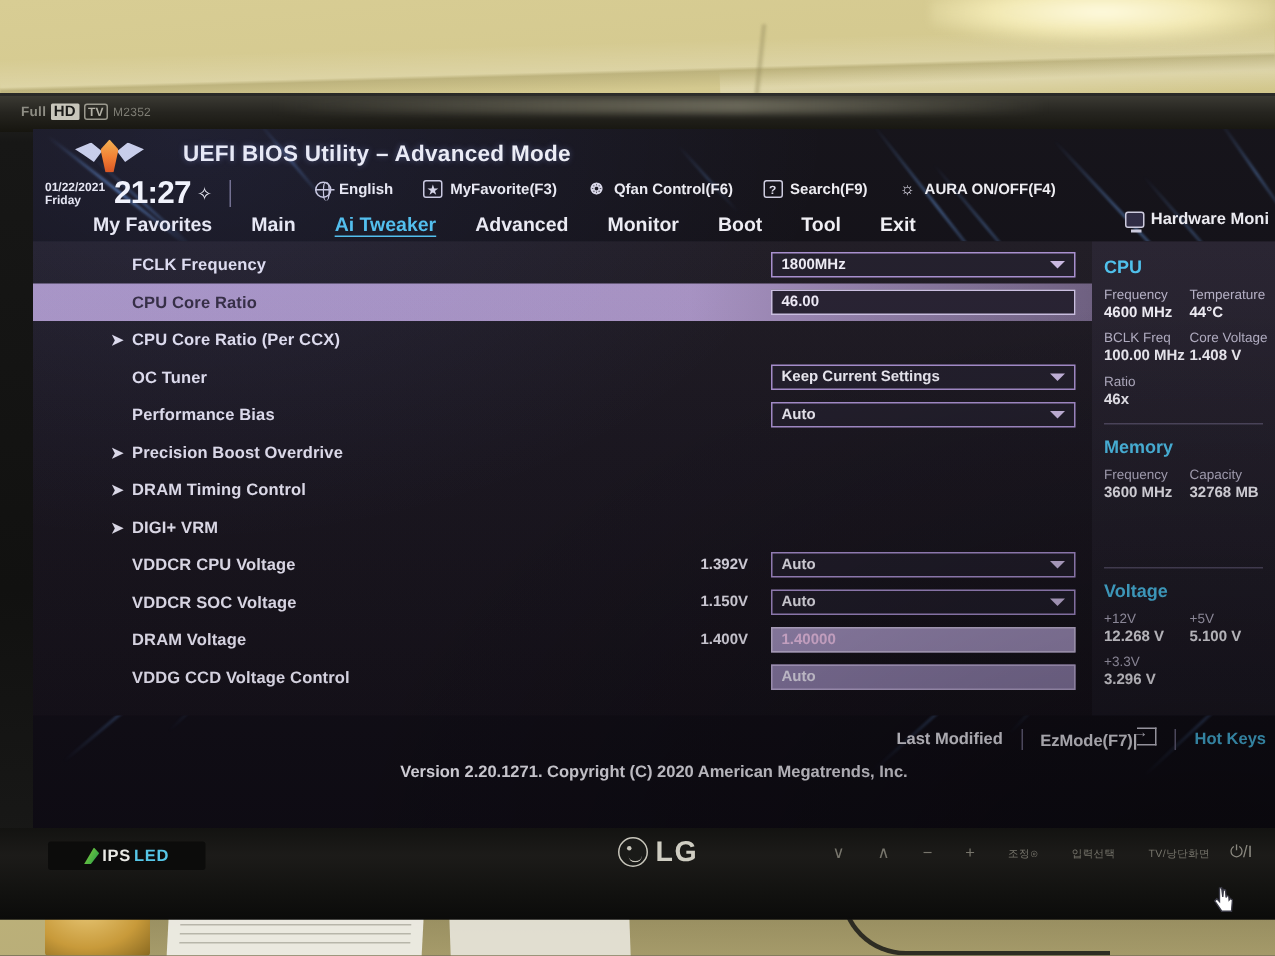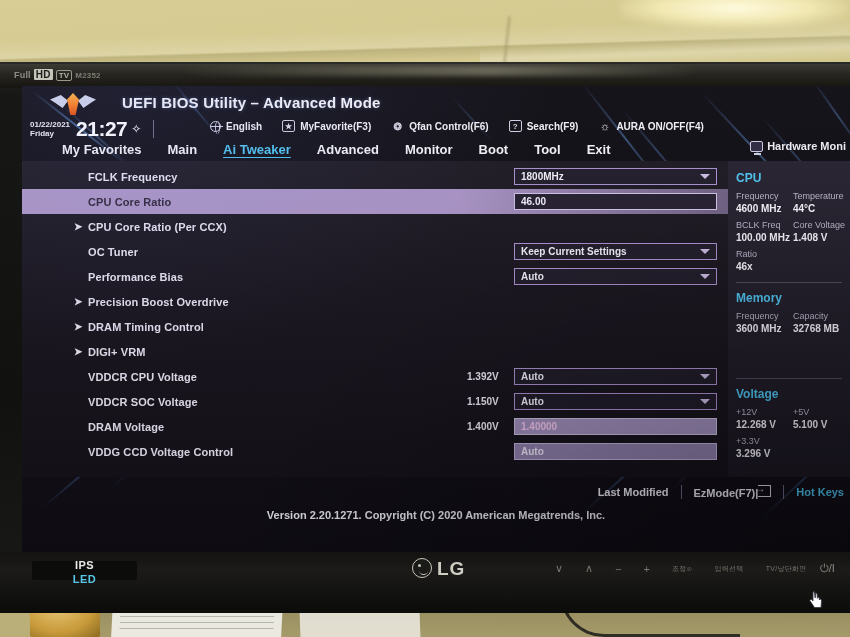--- a/index.html
+++ b/index.html
@@ -78,21 +78,21 @@
   .fullhd{
     position:absolute; left:14px; top:5px; color:#8e8d84; font-size:9px; font-weight:bold;
     letter-spacing:.2px; display:flex; align-items:baseline; gap:3px;
   }
   .fullhd .hd{
     background:#c8c6bb; color:#1b1b19; padding:0 2px; border-radius:1px; font-size:10px;
   }
   .fullhd .tv{
     border:1px solid #9a988d; padding:0 2px; font-size:8px; border-radius:2px; color:#b3b1a6;
   }
-  .fullhd .mdl{ font-size:8px; color:#7e7d74; font-weight:bold; }
+  .fullhd .mdl{ font-size:8px; color:#7e7d74; font-weight:normal; }
 
   
   .screen{
     position:absolute; left:22px; top:24px; width:828px; height:466px;
     overflow:hidden;
     background:#0e0c14;
   }
   .screen::after{  
     content:""; position:absolute; inset:0; pointer-events:none;
     background:
@@ -102,21 +102,21 @@
   }
 
   
   .bezel-bot{
     position:absolute; left:0; top:490px; width:850px; height:61px;
     background:linear-gradient(to bottom,#131311 0%,#1c1b19 30%,#121210 70%,#0b0b0a 100%);
   }
   .ipsled{
     position:absolute; left:32px; top:9px; width:105px; height:19px;
     background:#0c0c0b; border-radius:2px;
-    display:flex; align-items:center; justify-content:center; gap:2px;flex-direction:column;
+    display:flex; align-items:center; justify-content:center; gap:2px;
   }
   .ipsled .leaf{
     width:10px;height:11px;
     background:linear-gradient(120deg,#8fd43c 0%, #1f9b49 100%);
     clip-path:polygon(0% 100%, 65% 0%, 100% 35%, 45% 100%);
   }
   .ipsled .t1{ color:#e9e9e5; font-size:11px; font-weight:bold; letter-spacing:.5px; }
   .ipsled .t2{ color:#57c7e8; font-size:11px; font-weight:bold; letter-spacing:.5px; }
   .lglogo{
     position:absolute; left:412px; top:6px; display:flex; align-items:flex-start; gap:5px;

